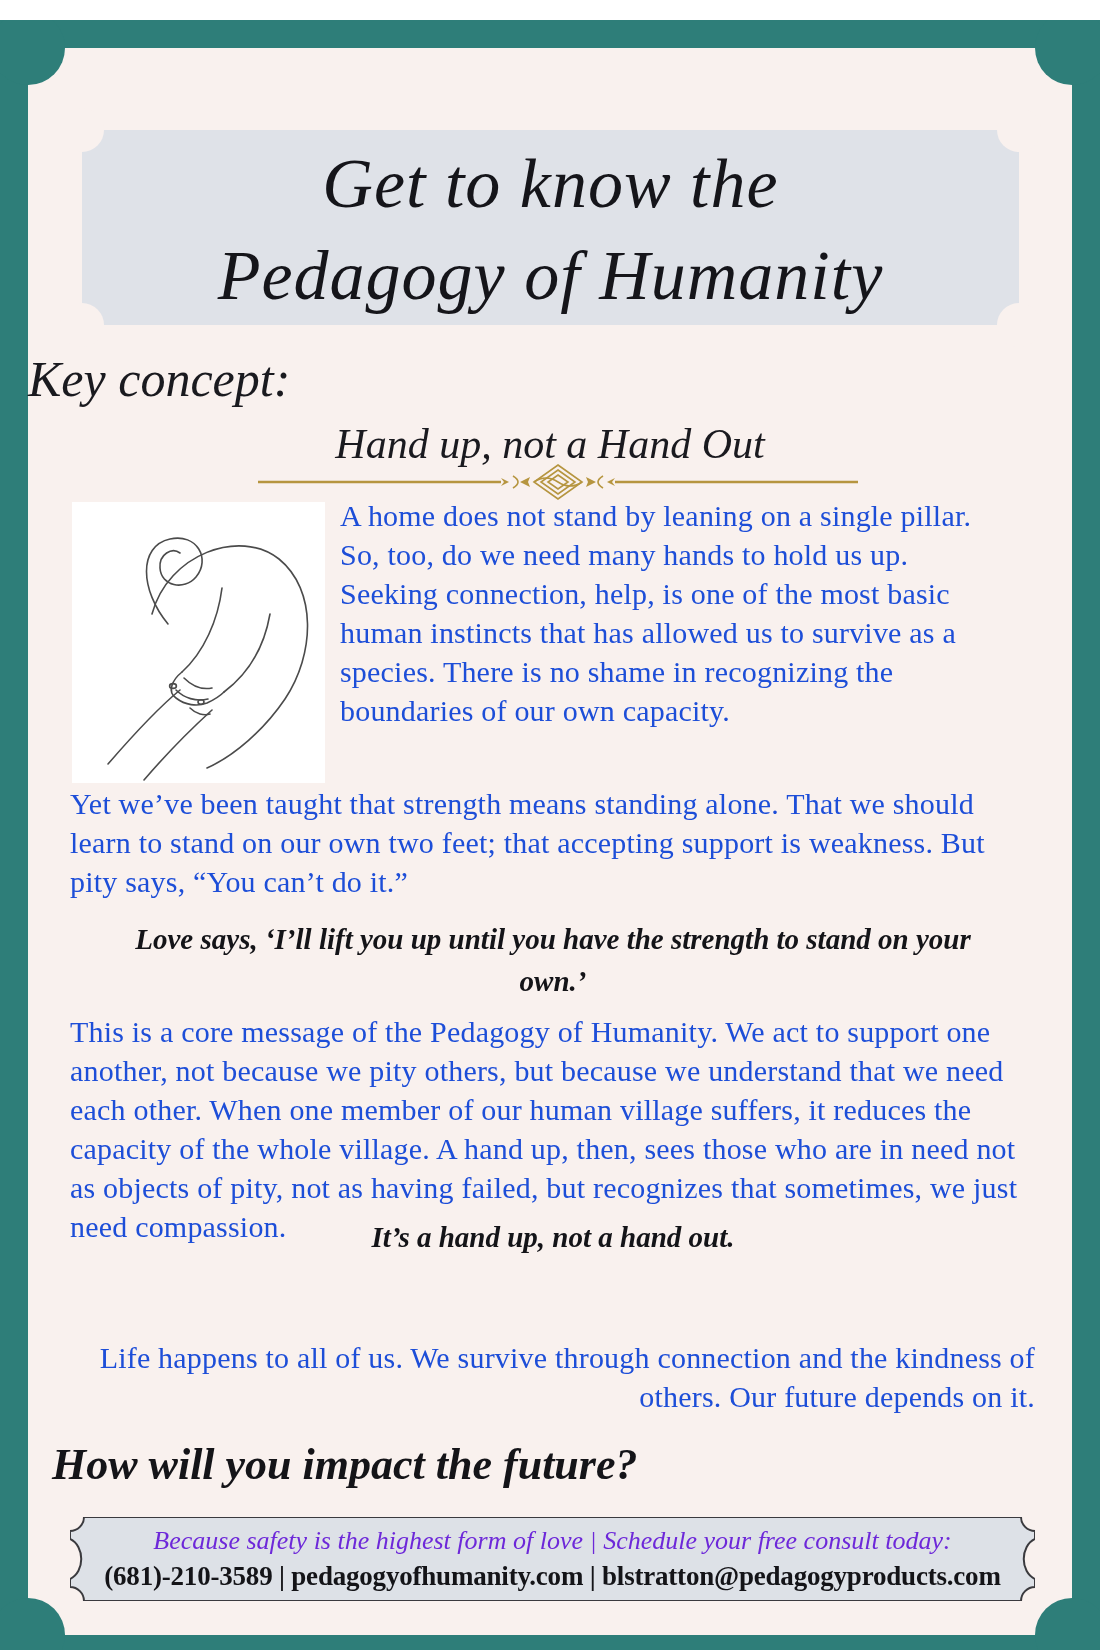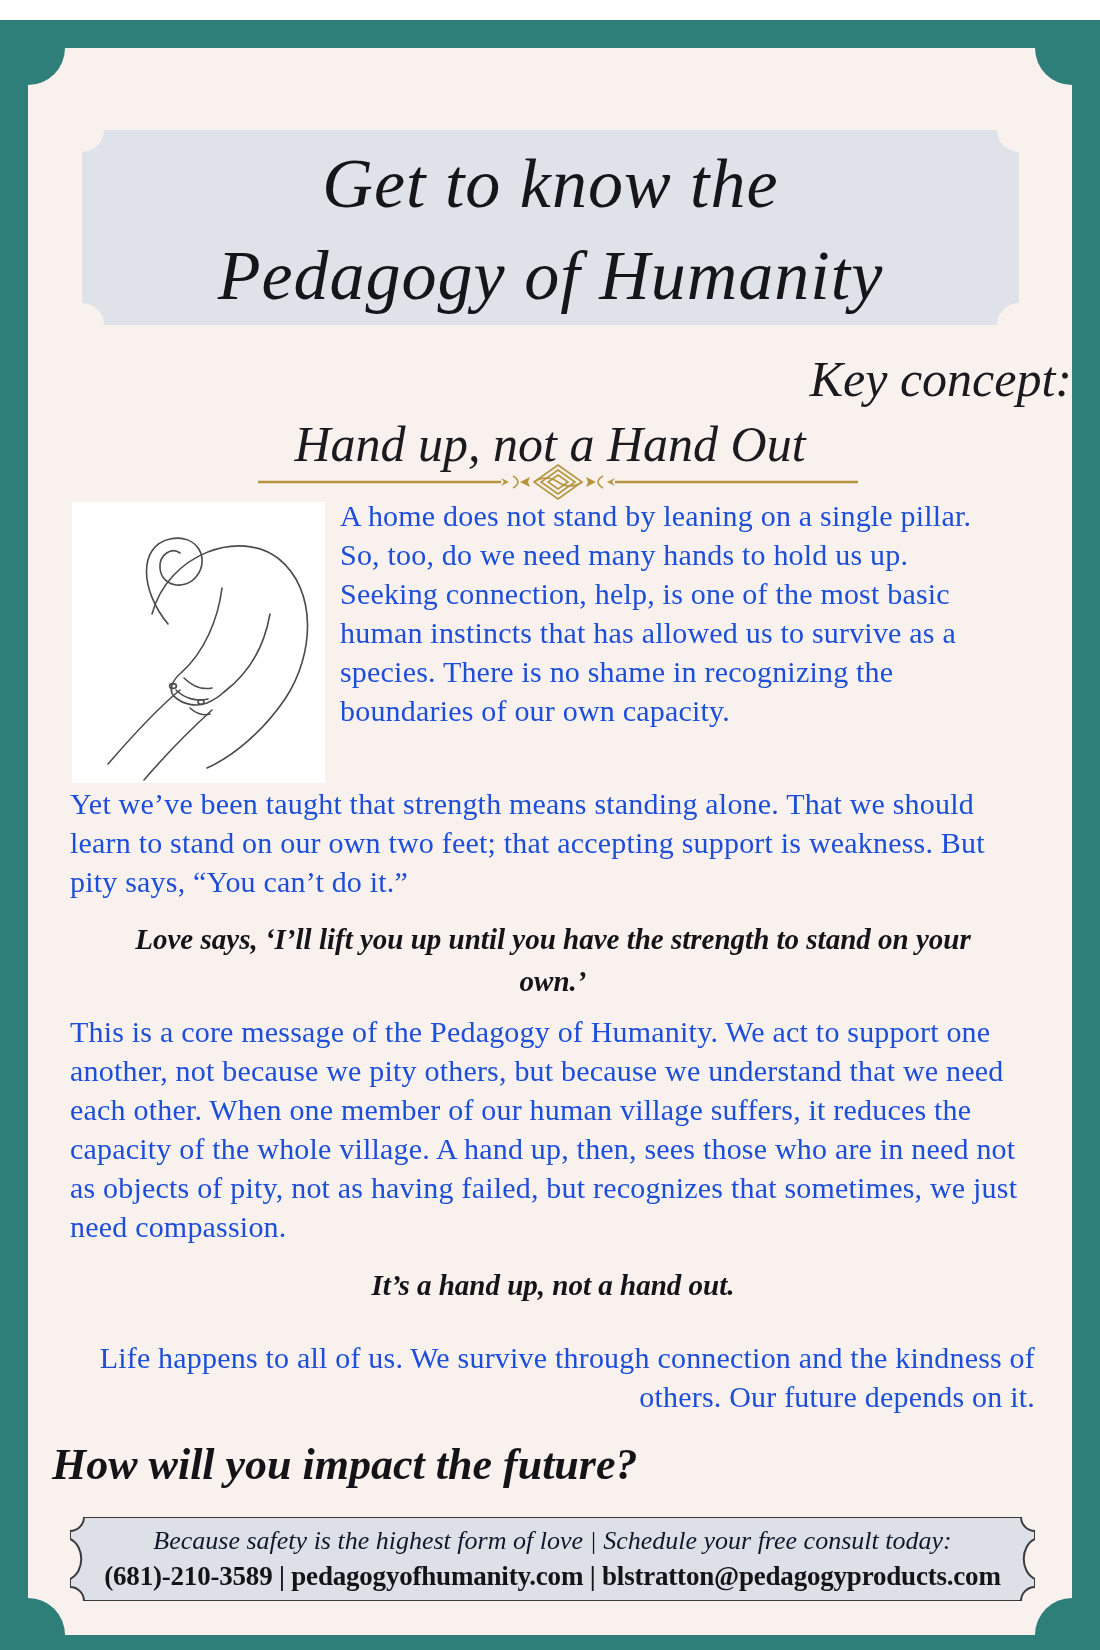--- a/index.html
+++ b/index.html
@@ -10,47 +10,47 @@
   .bump.tl{left:-37px;top:-37px;} .bump.tr{right:-37px;top:-37px;}
   .bump.bl{left:-37px;bottom:-37px;} .bump.br{right:-37px;bottom:-37px;}
 
   .header-plaque{position:absolute;left:54px;top:82px;width:937px;height:195px;background:#dfe2e8;}
   .notch{position:absolute;width:44px;height:44px;border-radius:50%;background:#f9f1ee;}
   .notch.tl{left:-22px;top:-22px;} .notch.tr{right:-22px;top:-22px;}
   .notch.bl{left:-22px;bottom:-22px;} .notch.br{right:-22px;bottom:-22px;}
   .header-title{position:absolute;left:0;top:8px;width:100%;text-align:center;
     font-style:italic;font-size:70px;line-height:92px;color:#15151a;letter-spacing:1px;}
 
-  .key-label{position:absolute;left:0;top:303px;width:100%;text-align:right;
+  .key-label{position:absolute;left:0;top:303px;width:100%;text-align:left;
     font-style:italic;font-size:50px;line-height:56px;color:#1a1a1f;}
   .key-title{position:absolute;left:0;top:360px;width:100%;text-align:center;
-    font-style:italic;font-size:50px;line-height:72px;color:#1a1a1f;}
+    font-style:italic;font-size:42px;line-height:72px;color:#1a1a1f;}
 
   .divider{position:absolute;left:230px;top:414px;width:600px;height:40px;}
 
   .artwork{position:absolute;left:44px;top:454px;width:253px;height:281px;background:#ffffff;}
 
   .para{position:absolute;margin:0;color:#1d4ed8;font-size:30px;line-height:39px;letter-spacing:.2px;}
   .p1{left:312px;top:448px;width:662px;}
   .p2{left:42px;top:736px;width:965px;}
   .p3{left:42px;top:964px;width:965px;}
   .p4{left:42px;top:1290px;width:965px;text-align:right;}
 
   .quote{position:absolute;left:90px;width:870px;text-align:center;
     font-style:italic;font-weight:bold;color:#141418;font-size:29px;line-height:42px;}
   .q1{top:870px;}
-  .q2{top:1216px;}
+  .q2{top:1168px;}
 
   .question{position:absolute;left:0;top:1390px;width:100%;text-align:left;
     font-style:italic;font-weight:bold;font-size:44px;line-height:54px;color:#141418;padding-left:24px;}
 
   .footer-plaque{position:absolute;left:42px;top:1469px;width:965px;height:84px;}
   .footer-plaque svg{position:absolute;left:0;top:0;}
   .footer-tagline{position:absolute;left:0;top:9px;width:100%;text-align:center;
-    font-style:italic;font-size:26px;line-height:30px;color:#0f172a;}
+    font-style:italic;font-size:26px;line-height:30px;color:#6d28d9;}
   .footer-contact{position:absolute;left:0;top:42px;width:100%;text-align:center;
     font-weight:bold;font-size:27px;line-height:34px;color:#141418;letter-spacing:-.2px;}
 </style>
 </head>
 <body>
 
 <div class="page">
   <div class="panel">
     <div class="bump tl"></div>
     <div class="bump tr"></div>

